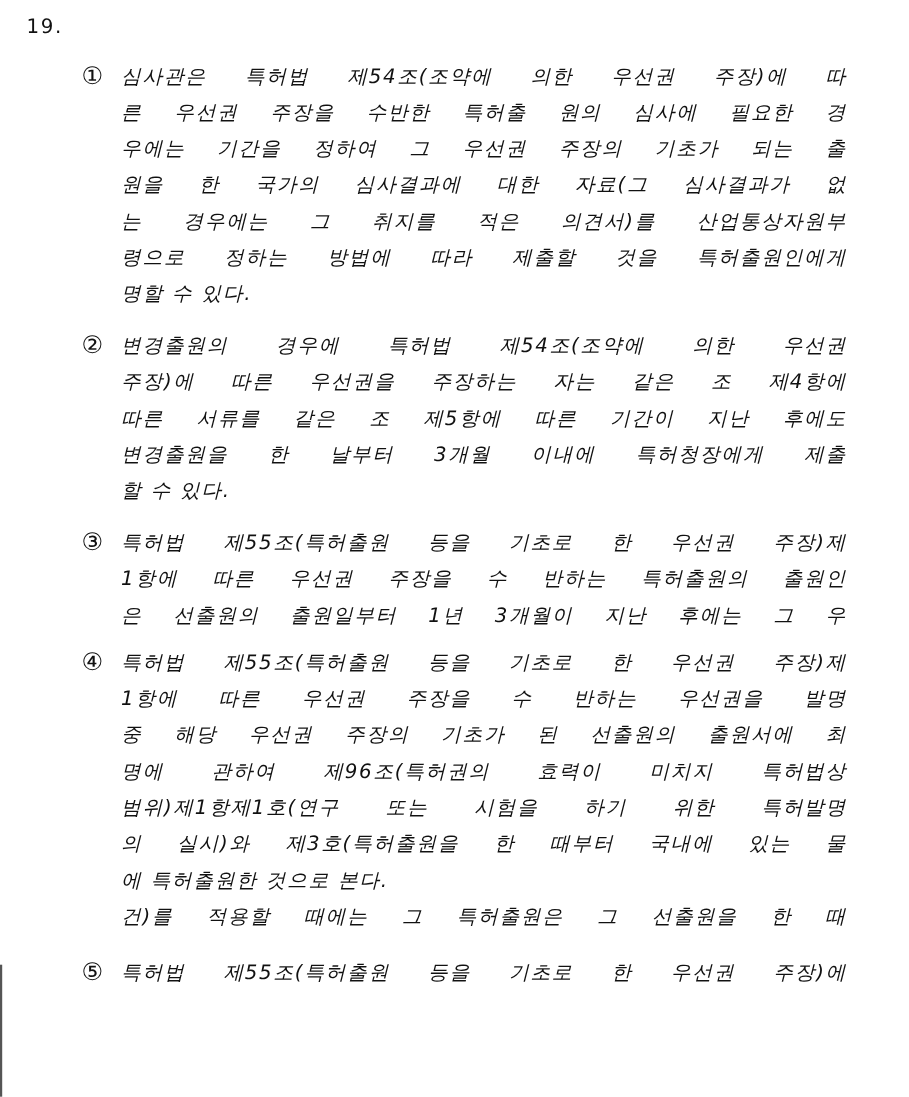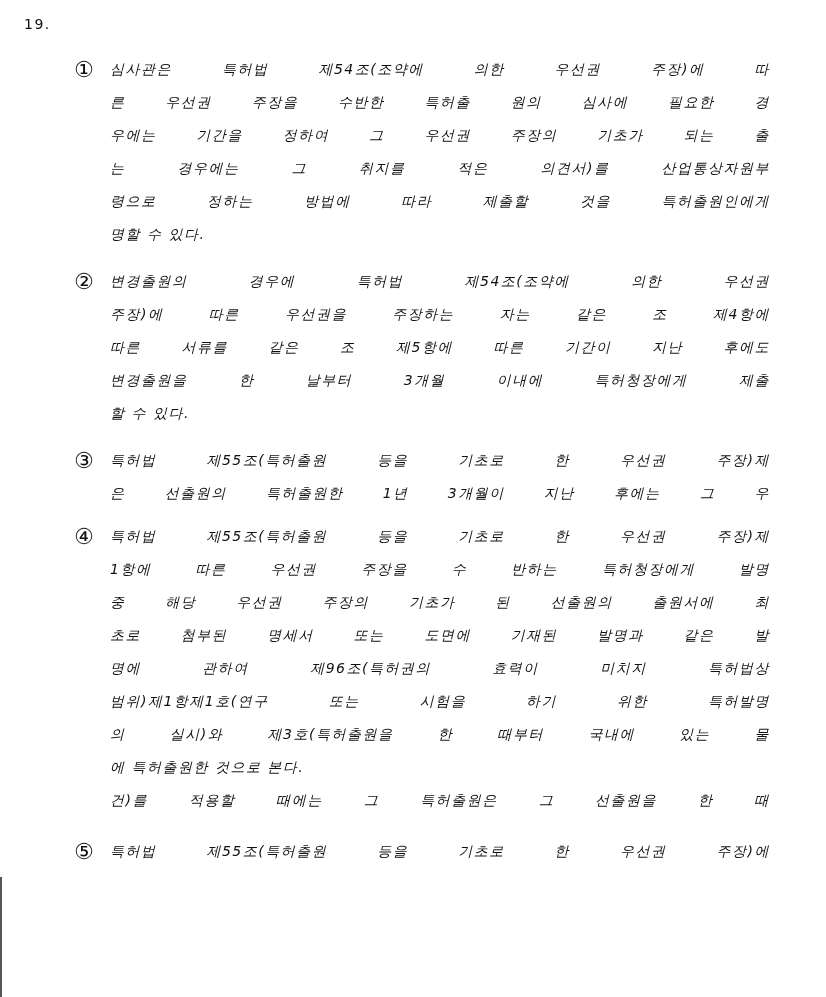--- a/index.html
+++ b/index.html
@@ -5,21 +5,21 @@
   html, body { margin: 0; padding: 0; background: #ffffff; }
   body {
     width: 826px; height: 997px; position: relative; overflow: hidden;
     font-family: "DejaVu Sans", "Liberation Sans", sans-serif;
     color: #111111;
   }
   .question {
     position: absolute; left: 24px; top: 8px; width: 780px;
   }
   .line {
-    font-size: 14px; line-height: 33px; height: 33px;
+    font-size: 18px; line-height: 33px; height: 33px;
     white-space: nowrap; letter-spacing: 1.5px;
   }
   .q-title-row { display: flex; }
   .q-num { width: 47px; flex: 0 0 47px; }
   .q-title-lines .line { }
   .options { margin-top: 12px; }
   .option {
     display: flex; margin-left: 50px; margin-bottom: 12px;
   }
   .opt-mark { width: 36px; flex: 0 0 36px; font-size: 22px; line-height: 33px; }
@@ -39,20 +39,21 @@
   </div>
 
   <div class="options">
 
     <div class="option" style="margin-bottom:14px;">
       <div class="opt-mark">①</div>
       <div class="opt-lines">
         <div class="line">심사관은 특허법 제54조(조약에 의한 우선권 주장)에 따</div>
         <div class="line">른 우선권 주장을 수반한 특허출 원의 심사에 필요한 경</div>
         <div class="line">우에는 기간을 정하여 그 우선권 주장의 기초가 되는 출</div>
+        <div class="line">원을 한 국가의 심사결과에 대한 자료(그 심사결과가 없</div>
         <div class="line">는 경우에는 그 취지를 적은 의견서)를 산업통상자원부</div>
         <div class="line">령으로 정하는 방법에 따라 제출할 것을 특허출원인에게</div>
         <div class="line last">명할 수 있다.</div>
       </div>
     </div>
 
     <div class="option" style="margin-bottom:14px;">
       <div class="opt-mark">②</div>
       <div class="opt-lines">
         <div class="line">변경출원의 경우에 특허법 제54조(조약에 의한 우선권</div>
@@ -60,31 +61,31 @@
         <div class="line">따른 서류를 같은 조 제5항에 따른 기간이 지난 후에도</div>
         <div class="line">변경출원을 한 날부터 3개월 이내에 특허청장에게 제출</div>
         <div class="line last">할 수 있다.</div>
       </div>
     </div>
 
     <div class="option" style="margin-bottom:10px;">
       <div class="opt-mark">③</div>
       <div class="opt-lines">
         <div class="line">특허법 제55조(특허출원 등을 기초로 한 우선권 주장)제</div>
-        <div class="line">은 선출원의 특허출원한 1년 3개월이 지난 후에는 그 우</div>
+        <div class="line">1항에 따른 우선권 주장을 수 반하는 특허출원의 출원인</div>
+        <div class="line">은 선출원의 출원일부터 1년 3개월이 지난 후에는 그 우</div>
       </div>
     </div>
 
     <div class="option" style="margin-bottom:18px;">
       <div class="opt-mark">④</div>
       <div class="opt-lines">
         <div class="line">특허법 제55조(특허출원 등을 기초로 한 우선권 주장)제</div>
-        <div class="line">1항에 따른 우선권 주장을 수 반하는 특허청장에게 발명</div>
+        <div class="line">1항에 따른 우선권 주장을 수 반하는 우선권을 발명</div>
         <div class="line">중 해당 우선권 주장의 기초가 된 선출원의 출원서에 최</div>
-        <div class="line">초로 첨부된 명세서 또는 도면에 기재된 발명과 같은 발</div>
         <div class="line">명에 관하여 제96조(특허권의 효력이 미치지 특허법상</div>
         <div class="line">범위)제1항제1호(연구 또는 시험을 하기 위한 특허발명</div>
         <div class="line">의 실시)와 제3호(특허출원을 한 때부터 국내에 있는 물</div>
         <div class="line last">에 특허출원한 것으로 본다.</div>
         <div class="line">건)를 적용할 때에는 그 특허출원은 그 선출원을 한 때</div>
       </div>
     </div>
 
     <div class="option">
       <div class="opt-mark">⑤</div>

